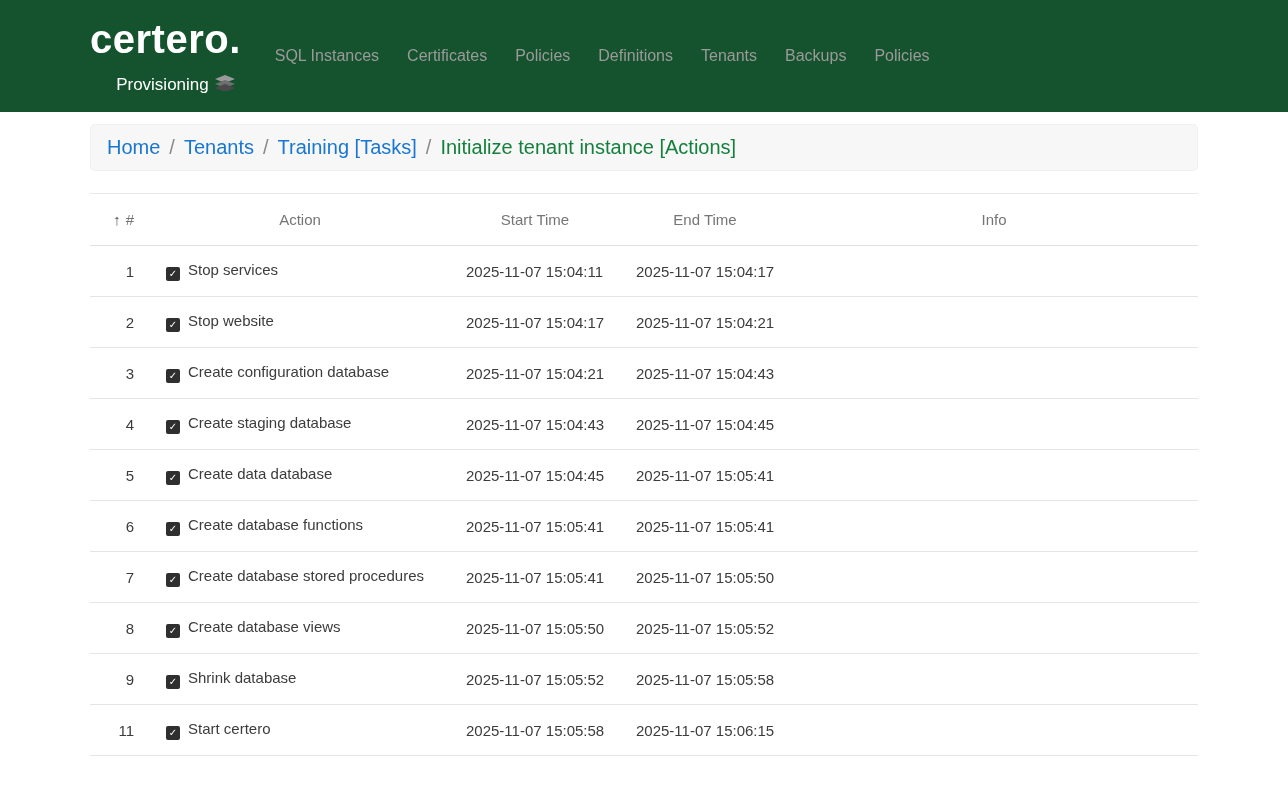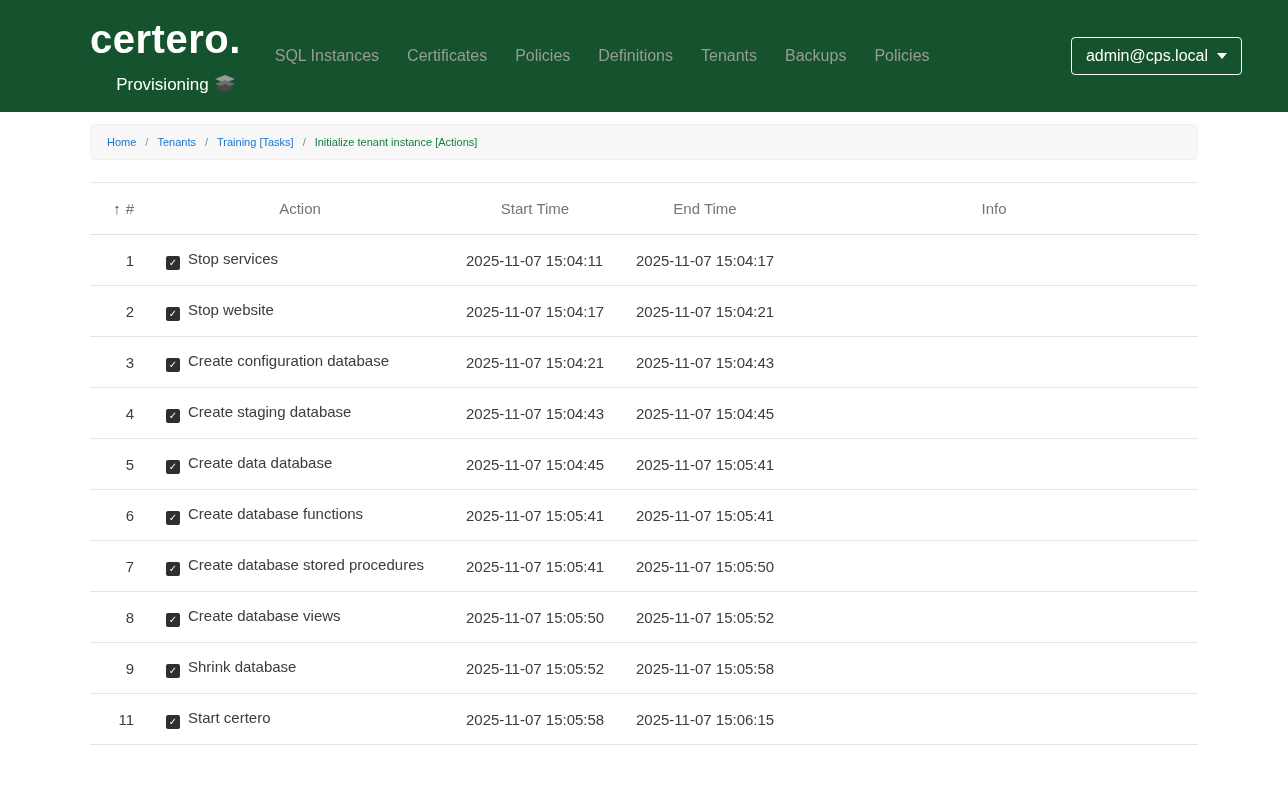--- a/index.html
+++ b/index.html
@@ -73,21 +73,21 @@
 
   .breadcrumb {
     background: #f7f7f7;
     border: 1px solid #f0f0f0;
     border-radius: 5px;
     margin-top: 12px;
     padding: 11px 16px;
     display: flex;
     align-items: center;
     gap: 9px;
-    font-size: 11px;
+    font-size: 20px;
   }
   .crumb-link { color: #1976d2; text-decoration: none; cursor: pointer; }
   .crumb-sep { color: #8a8a8a; }
   .crumb-current { color: #15803d; }
 
   
   .table-wrap { margin-top: 22px; margin-bottom: 20px; }
   table {
     width: 100%;
     border-collapse: collapse;
@@ -154,24 +154,20 @@
   <nav class="nav-items">
     <a class="nav-item">SQL Instances</a>
     <a class="nav-item">Certificates</a>
     <a class="nav-item">Policies</a>
     <a class="nav-item">Definitions</a>
     <a class="nav-item">Tenants</a>
     <a class="nav-item">Backups</a>
     <a class="nav-item">Policies</a>
   </nav>
 
-  <button class="user-menu">
-    <span>admin@cps.local</span>
-    <span class="caret-down"></span>
-  </button>
 </header>
 
 <main class="container">
 
   <nav class="breadcrumb">
     <a class="crumb-link">Home</a>
     <span class="crumb-sep">/</span>
     <a class="crumb-link">Tenants</a>
     <span class="crumb-sep">/</span>
     <a class="crumb-link">Training [Tasks]</a>

